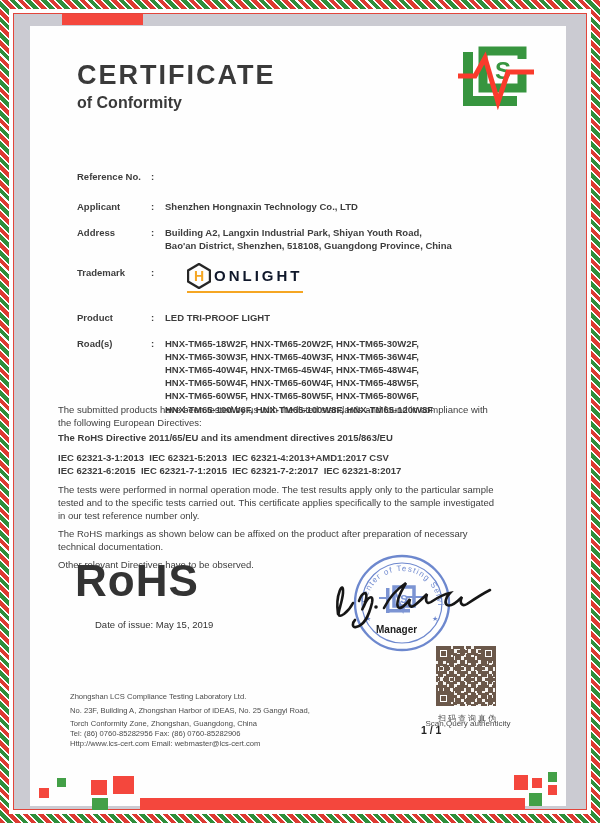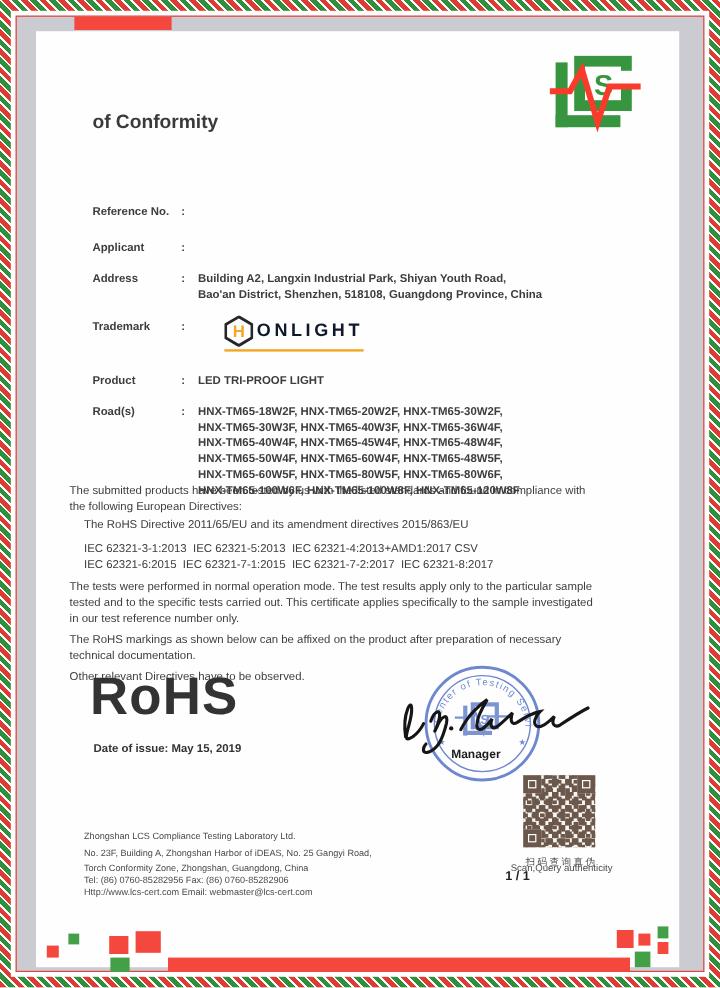--- a/index.html
+++ b/index.html
@@ -25,24 +25,24 @@
   .row{position:absolute;left:77px;width:450px;display:grid;grid-template-columns:74px 14px auto;
     font-size:9.5px;font-weight:bold;line-height:1.38;color:#3d3d3d;}
   .row .lbl{font-weight:bold;}
   
   .tm-logo{display:flex;align-items:center;gap:3px;margin-left:22px;margin-top:-3px;
     border-bottom:2px solid #f5a623;padding-bottom:2px;width:max-content;}
   .hex{position:relative;width:24px;height:26px;display:flex;align-items:center;justify-content:center;}
   .tm-text{font-size:15px;font-weight:bold;letter-spacing:3px;color:#0f172a;}
   
   .para{position:absolute;left:58px;width:442px;font-size:9.5px;line-height:1.36;color:#3d3d3d;white-space:pre-wrap;}
-  .para.bold{font-weight:normal;margin-left:12px;}
+  .para.bold{font-weight:bold;}
   
   .rohs{position:absolute;left:75px;top:556px;font-size:44px;font-weight:bold;letter-spacing:1px;color:#333;}
-  .dateline{position:absolute;left:65px;top:619px;font-size:9.5px;font-weight:bold;color:#333;padding-left:13px;}
+  .dateline{position:absolute;left:82px;top:619px;font-size:9.5px;font-weight:normal;color:#333;padding-left:13px;}
   
   .stamp{position:absolute;left:352px;top:553px;width:100px;height:100px;opacity:.88;}
   .signature{position:absolute;left:326px;top:566px;width:185px;height:66px;}
   .manager{position:absolute;left:376px;top:624px;font-size:10px;font-weight:bold;color:#1d1d1d;}
   
   .qr{position:absolute;left:436px;top:646px;width:60px;height:60px;background-color:#f7f5f2;
     background-image:
       repeating-conic-gradient(#6b584a 0% 25%, transparent 0% 50%),
       repeating-conic-gradient(transparent 0% 25%, #6b584a 0% 50%);
     background-size:7px 7px,11px 11px;background-position:0 0,2px 3px;}
@@ -84,29 +84,31 @@
 
   <svg class="abs" style="left:458px;top:46px;" width="76" height="64" viewBox="0 0 76 64">
     <rect x="5" y="6" width="10" height="54" fill="#37953f"></rect>
     <rect x="5" y="50" width="54" height="10" fill="#37953f"></rect>
     <rect x="25" y="5" width="39" height="37" fill="none" stroke="#37953f" stroke-width="9"></rect>
     <rect x="57" y="13" width="16" height="14" fill="#fefefe"></rect>
     <text x="45" y="33" text-anchor="middle" font-size="24" font-weight="bold" fill="#37953f" font-family="Liberation Sans, sans-serif">S</text>
     <polyline points="0,30 17,30 27,12 40,56 50,26 76,26" fill="none" stroke="#fa3b2c" stroke-width="5"></polyline>
   </svg>
 
+  <div class="title">CERTIFICATE</div>
   <div class="subtitle">of Conformity</div>
 
   <div class="row" style="top:170px;">
     <span class="lbl">Reference No.</span>
     <span>:</span>
   </div>
   <div class="row" style="top:200px;">
     <span class="lbl">Applicant</span>
     <span>:</span>
+    <span>Shenzhen Hongnaxin Technology Co., LTD</span>
   </div>
   <div class="row" style="top:226px;">
     <span class="lbl">Address</span>
     <span>:</span>
     <span>
       <div>Building A2, Langxin Industrial Park, Shiyan Youth Road,</div>
       <div>Bao'an District, Shenzhen, 518108, Guangdong Province, China</div>
     </span>
   </div>
   <div class="row" style="top:266px;">

